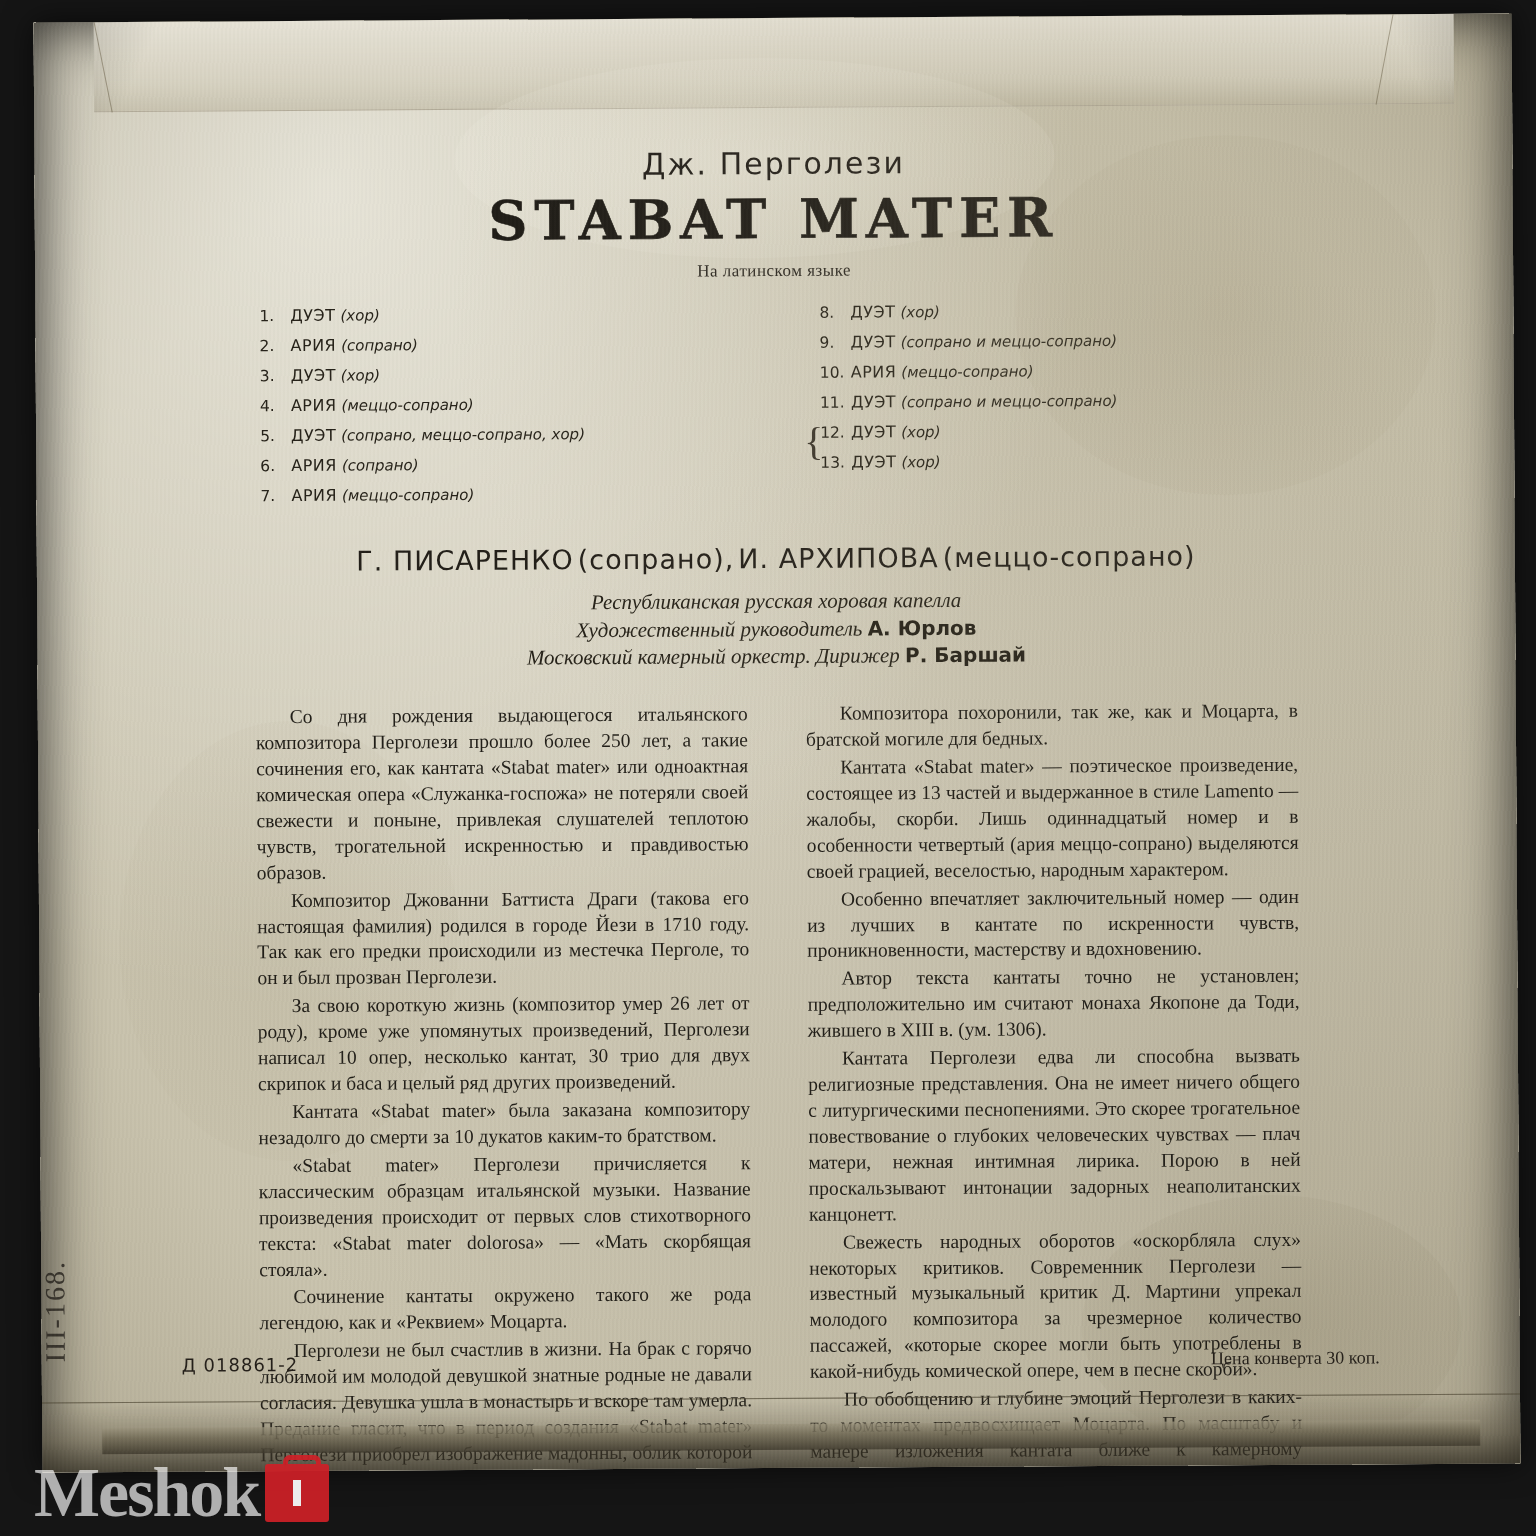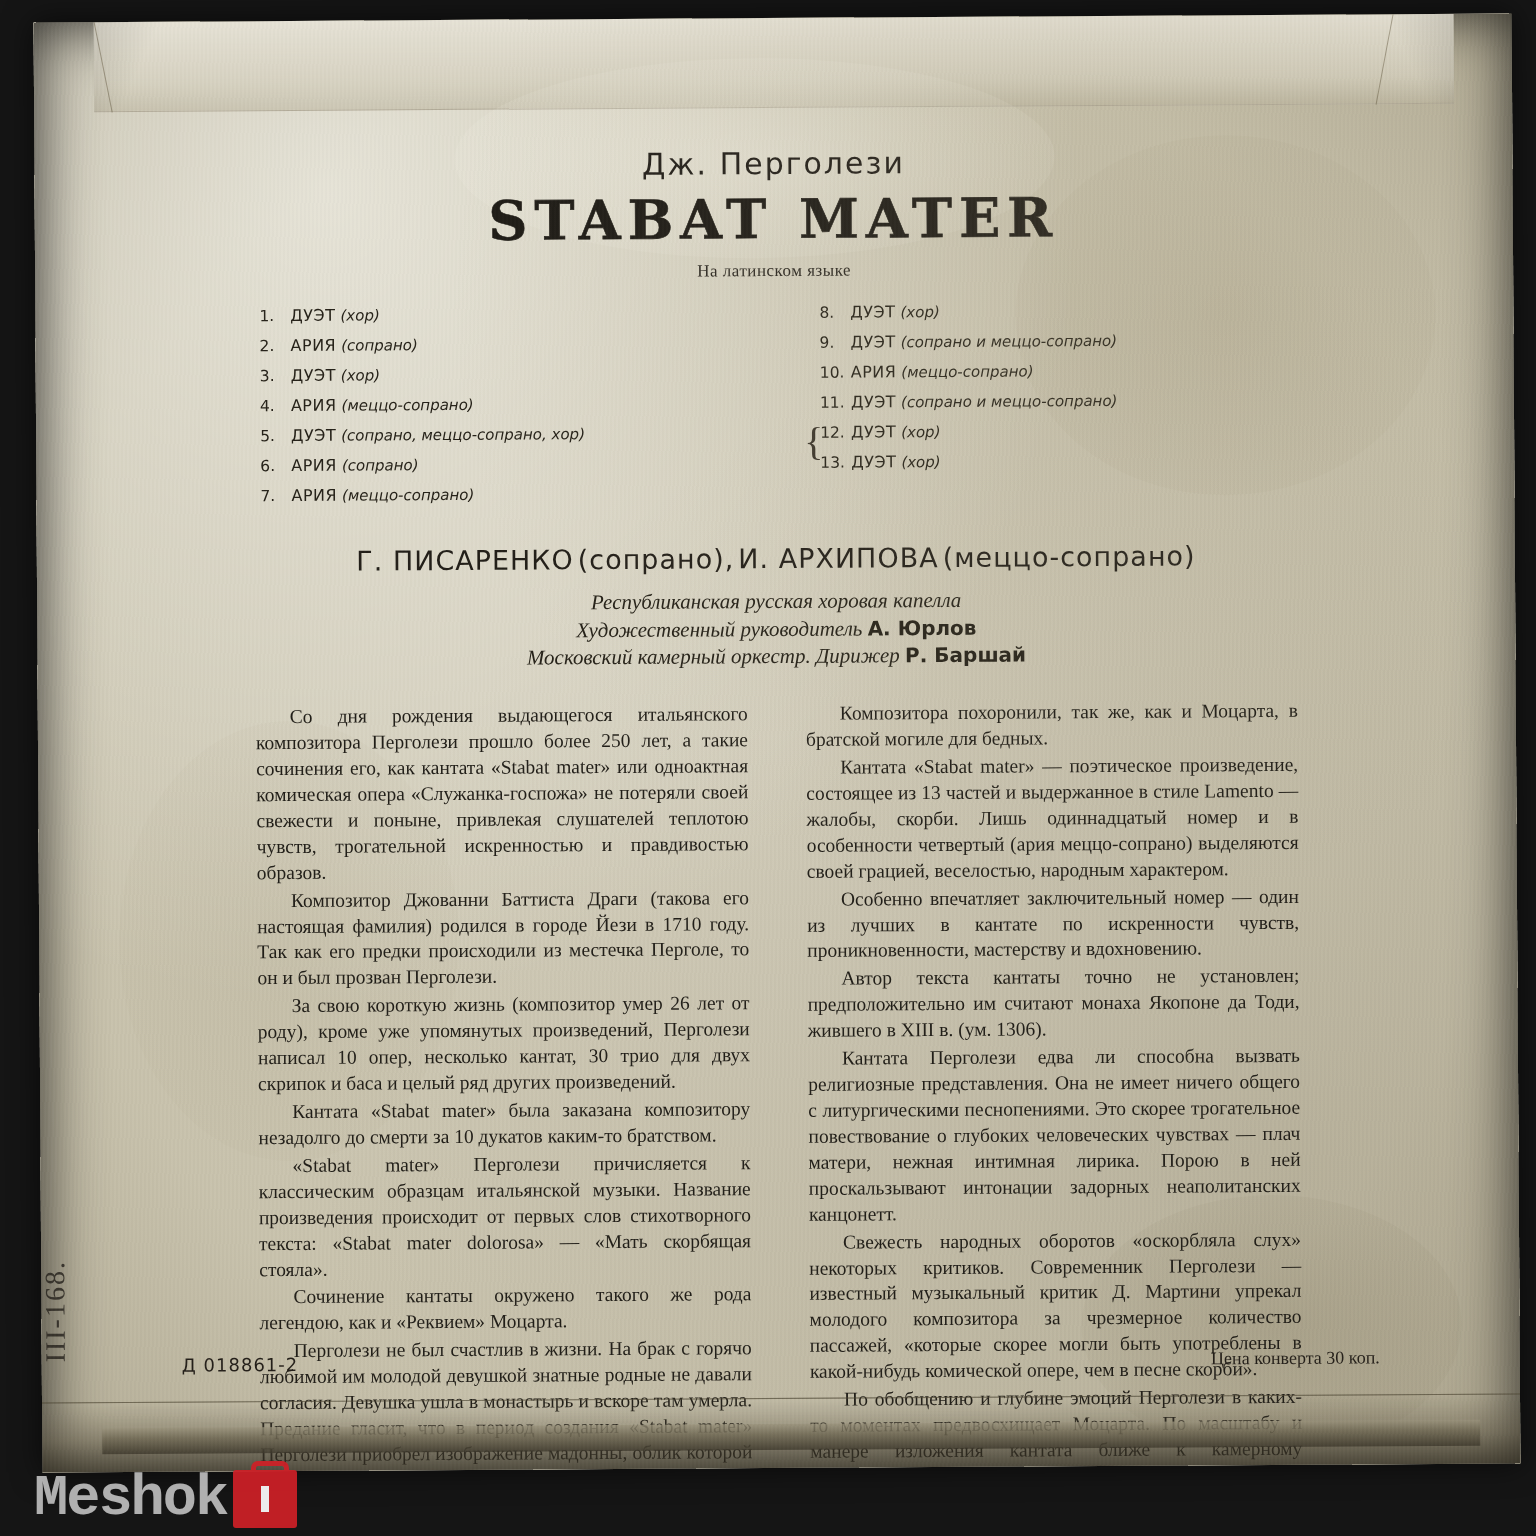--- a/index.html
+++ b/index.html
@@ -216,23 +216,23 @@
   
   .watermark {
     position: absolute;
     left: 34px; bottom: 8px;
     display: flex;
     align-items: center;
     gap: 6px;
     opacity: 0.92;
   }
   .wm-text {
-    font-family: Liberation Mono, monospace;
+    font-family: Liberation Serif, serif;
     font-weight: bold;
-    font-size: 57px;
+    font-size: 70px;
     color: rgba(255,255,255,0.72);
     letter-spacing: -2px;
     line-height: 1;
   }
   .wm-badge {
     width: 64px; height: 58px;
     background: #cf2027;
     position: relative;
     border-radius: 3px;
   }

